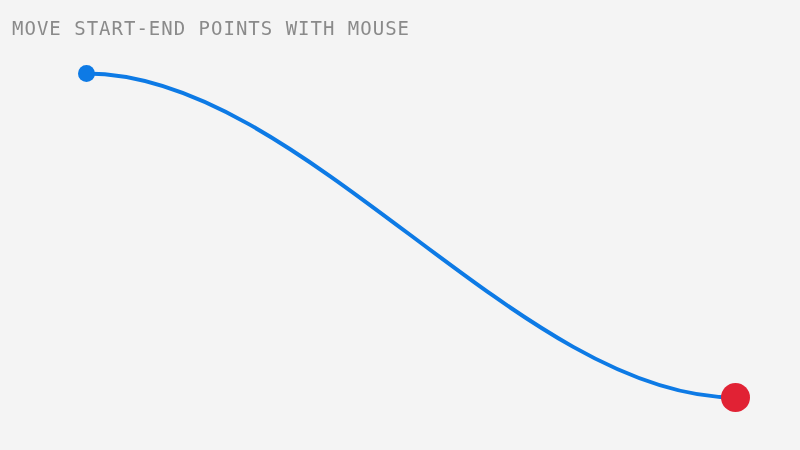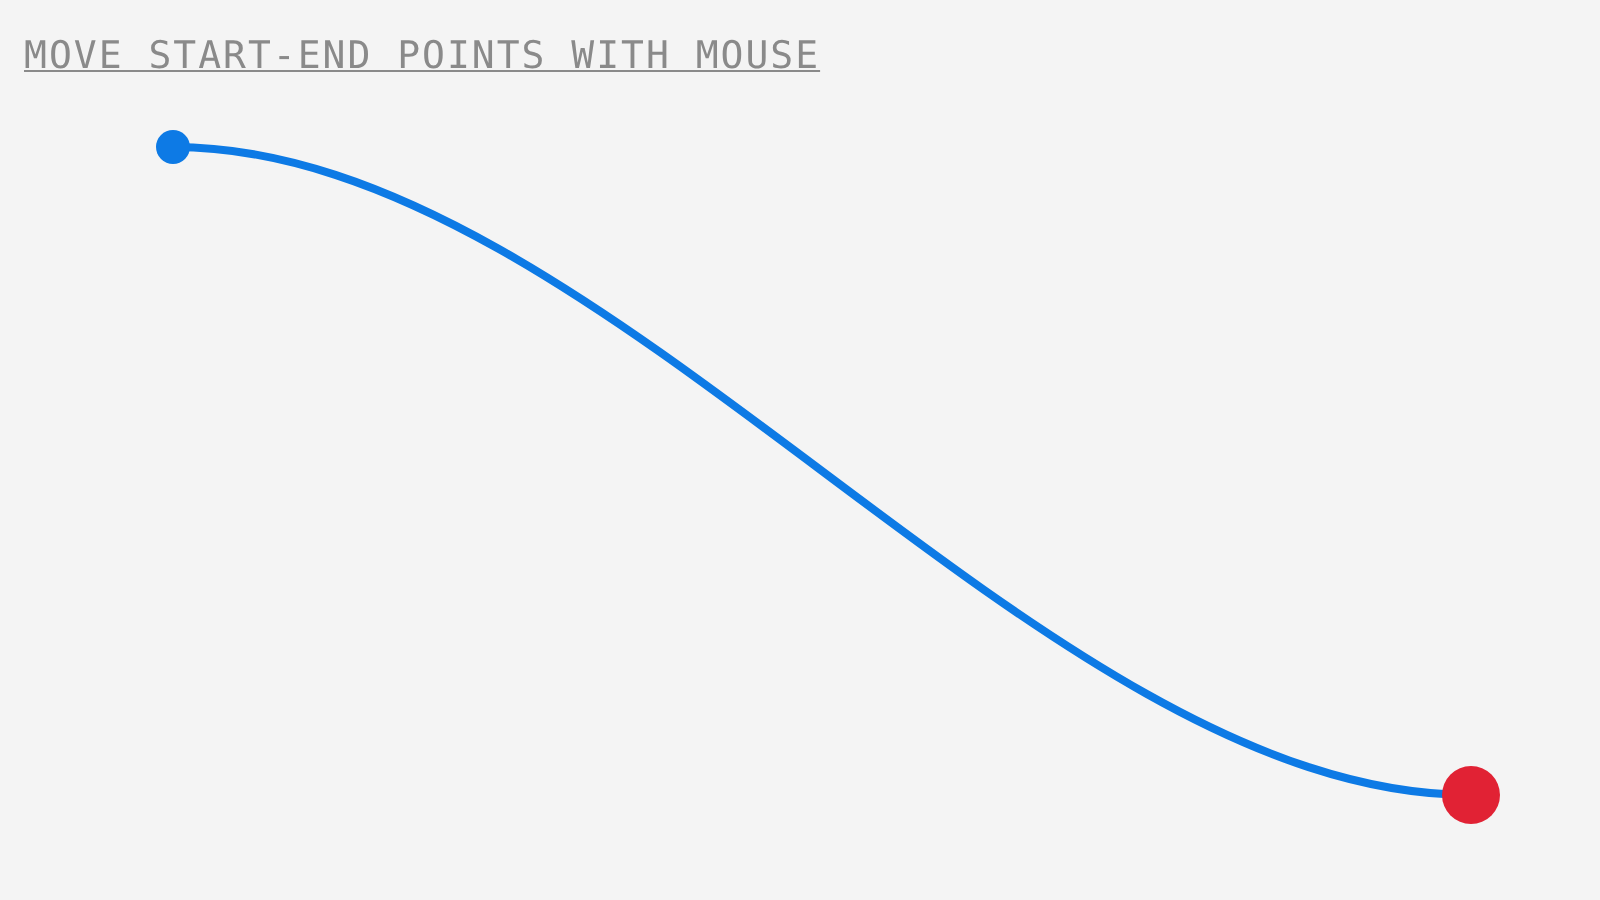--- a/index.html
+++ b/index.html
@@ -38,21 +38,20 @@
     font-size: 19px;
     line-height: 24px;
     font-weight: 400;
     letter-spacing: 1.0px;
     color: #8a8a8a;
     text-transform: uppercase;
     white-space: nowrap;
     -webkit-font-smoothing: none;
     font-smooth: never;
     user-select: none;
-    text-decoration: underline;
   }
   .handle {
     cursor: pointer;
   }
 </style>
 </head>
 <body>
 
 <div id="stage" style="background: rgb(244, 244, 244);">
 

